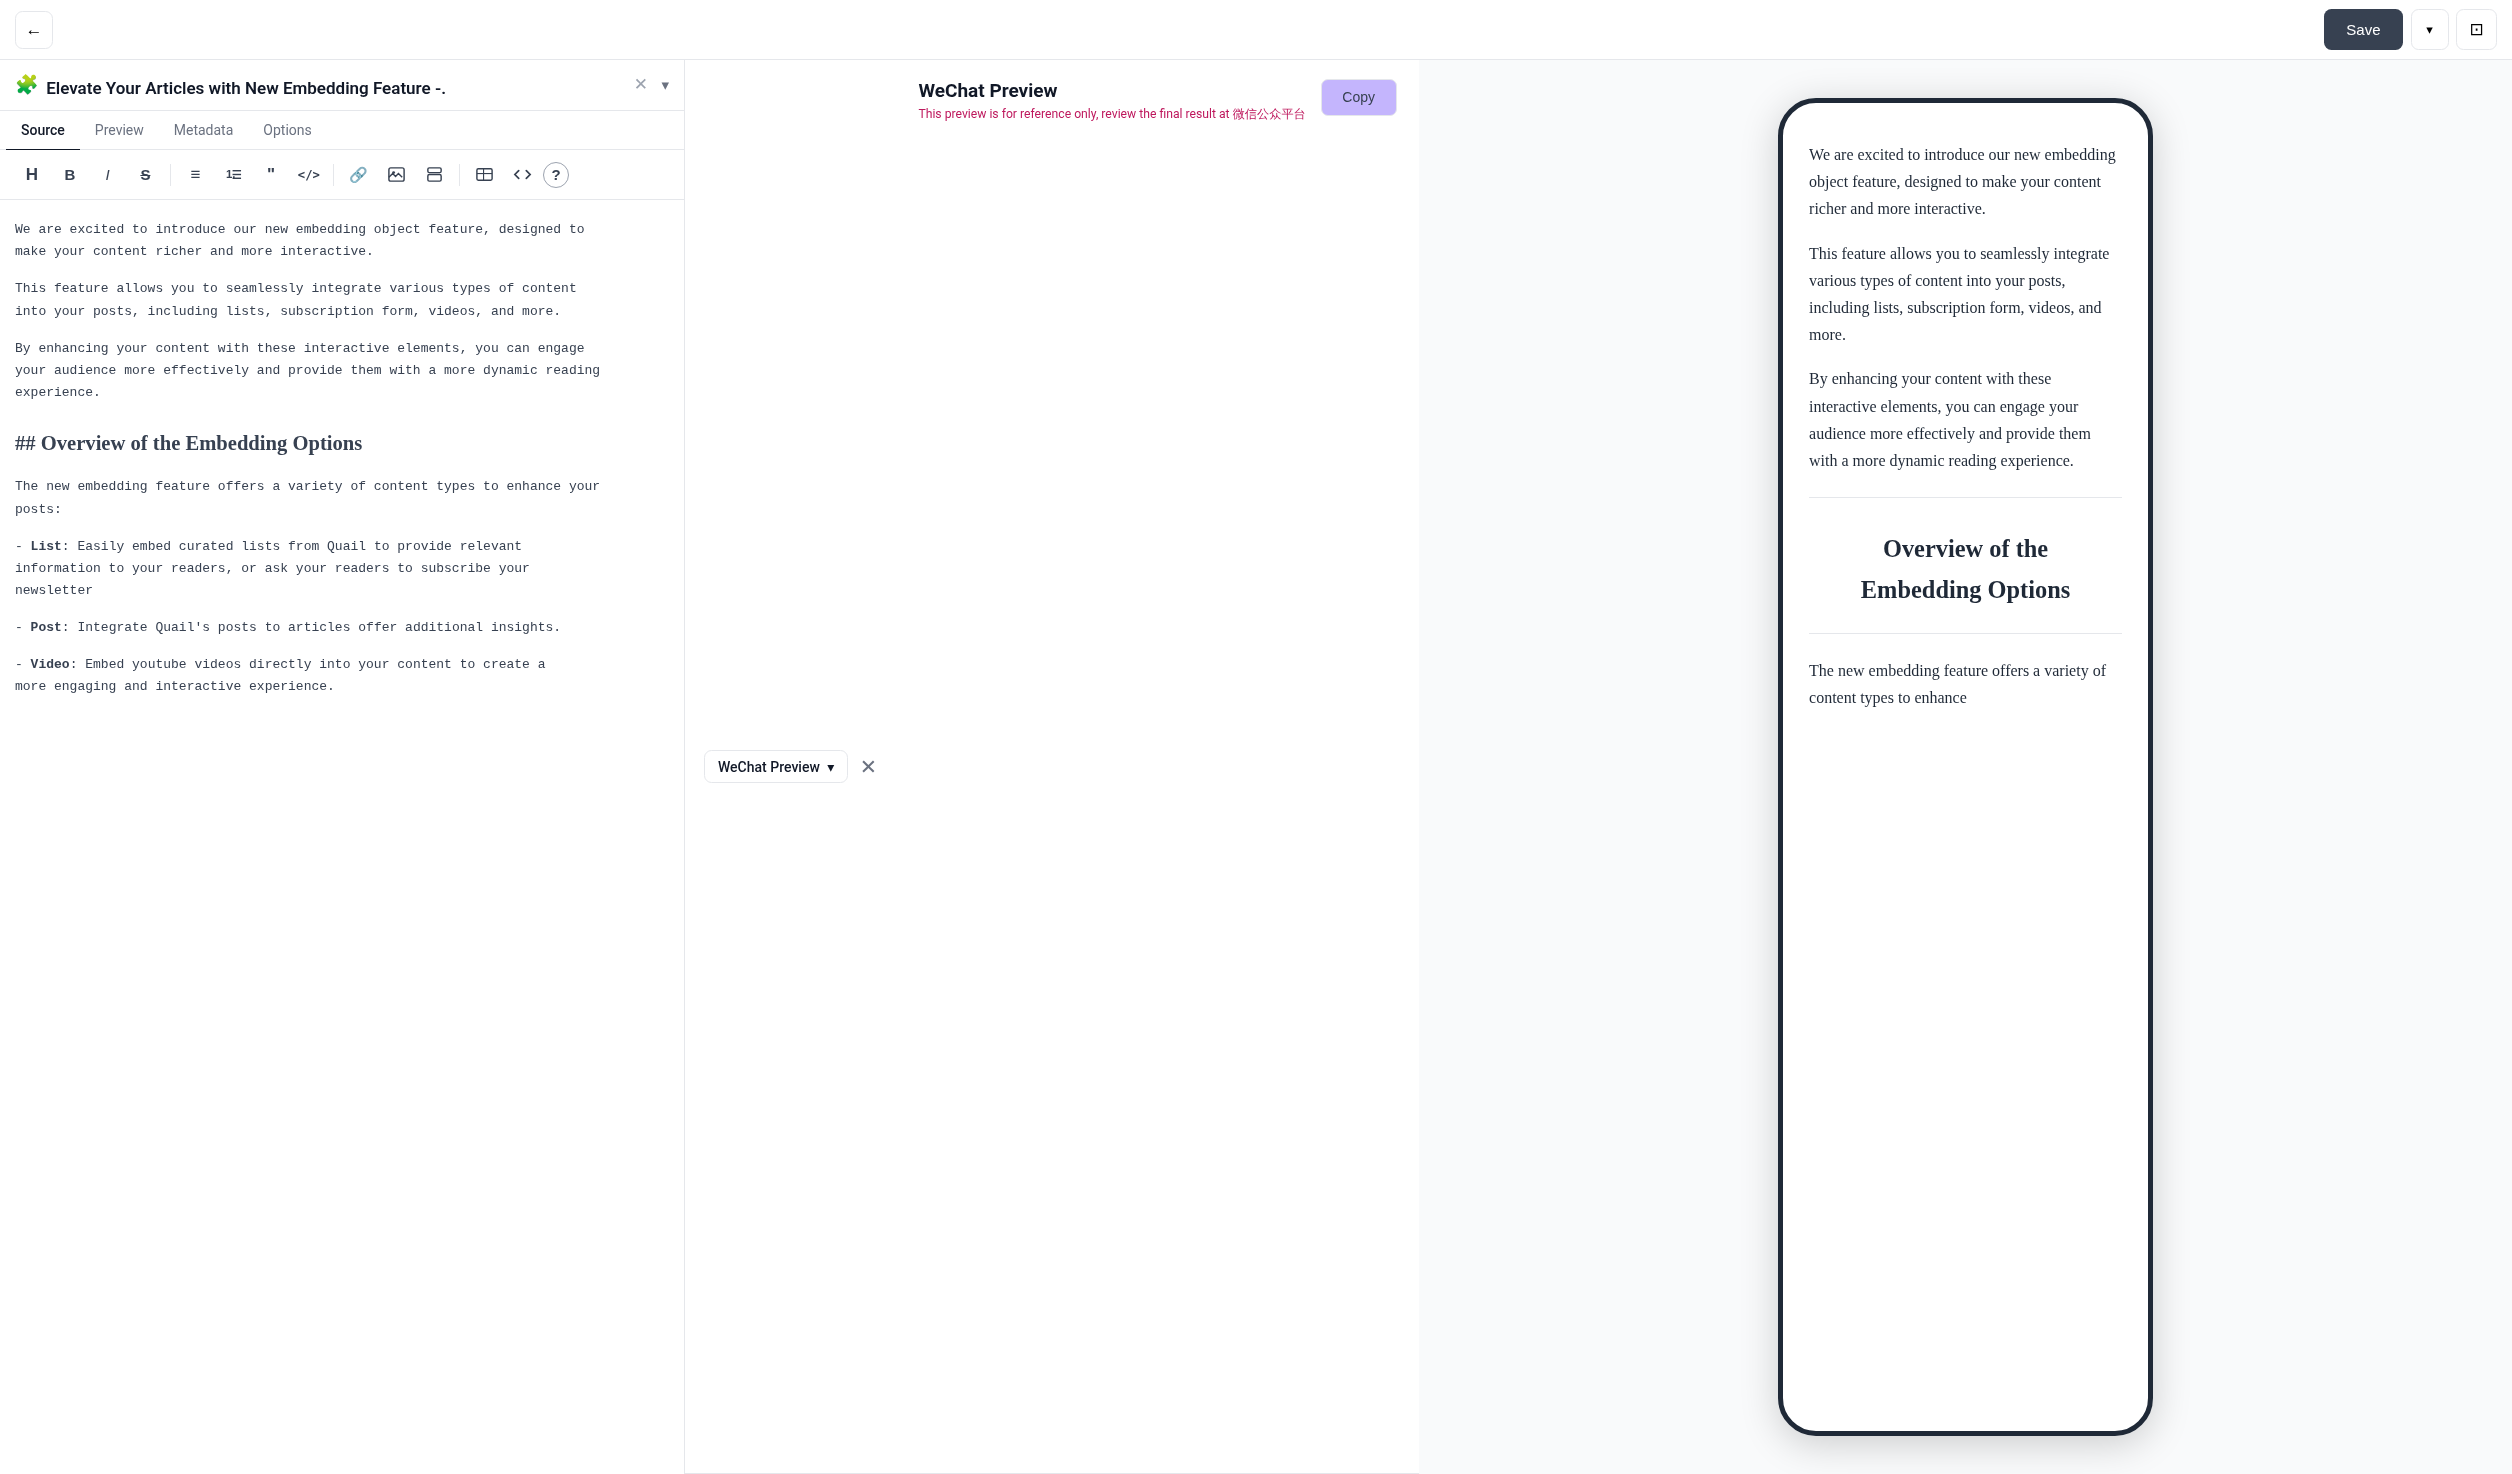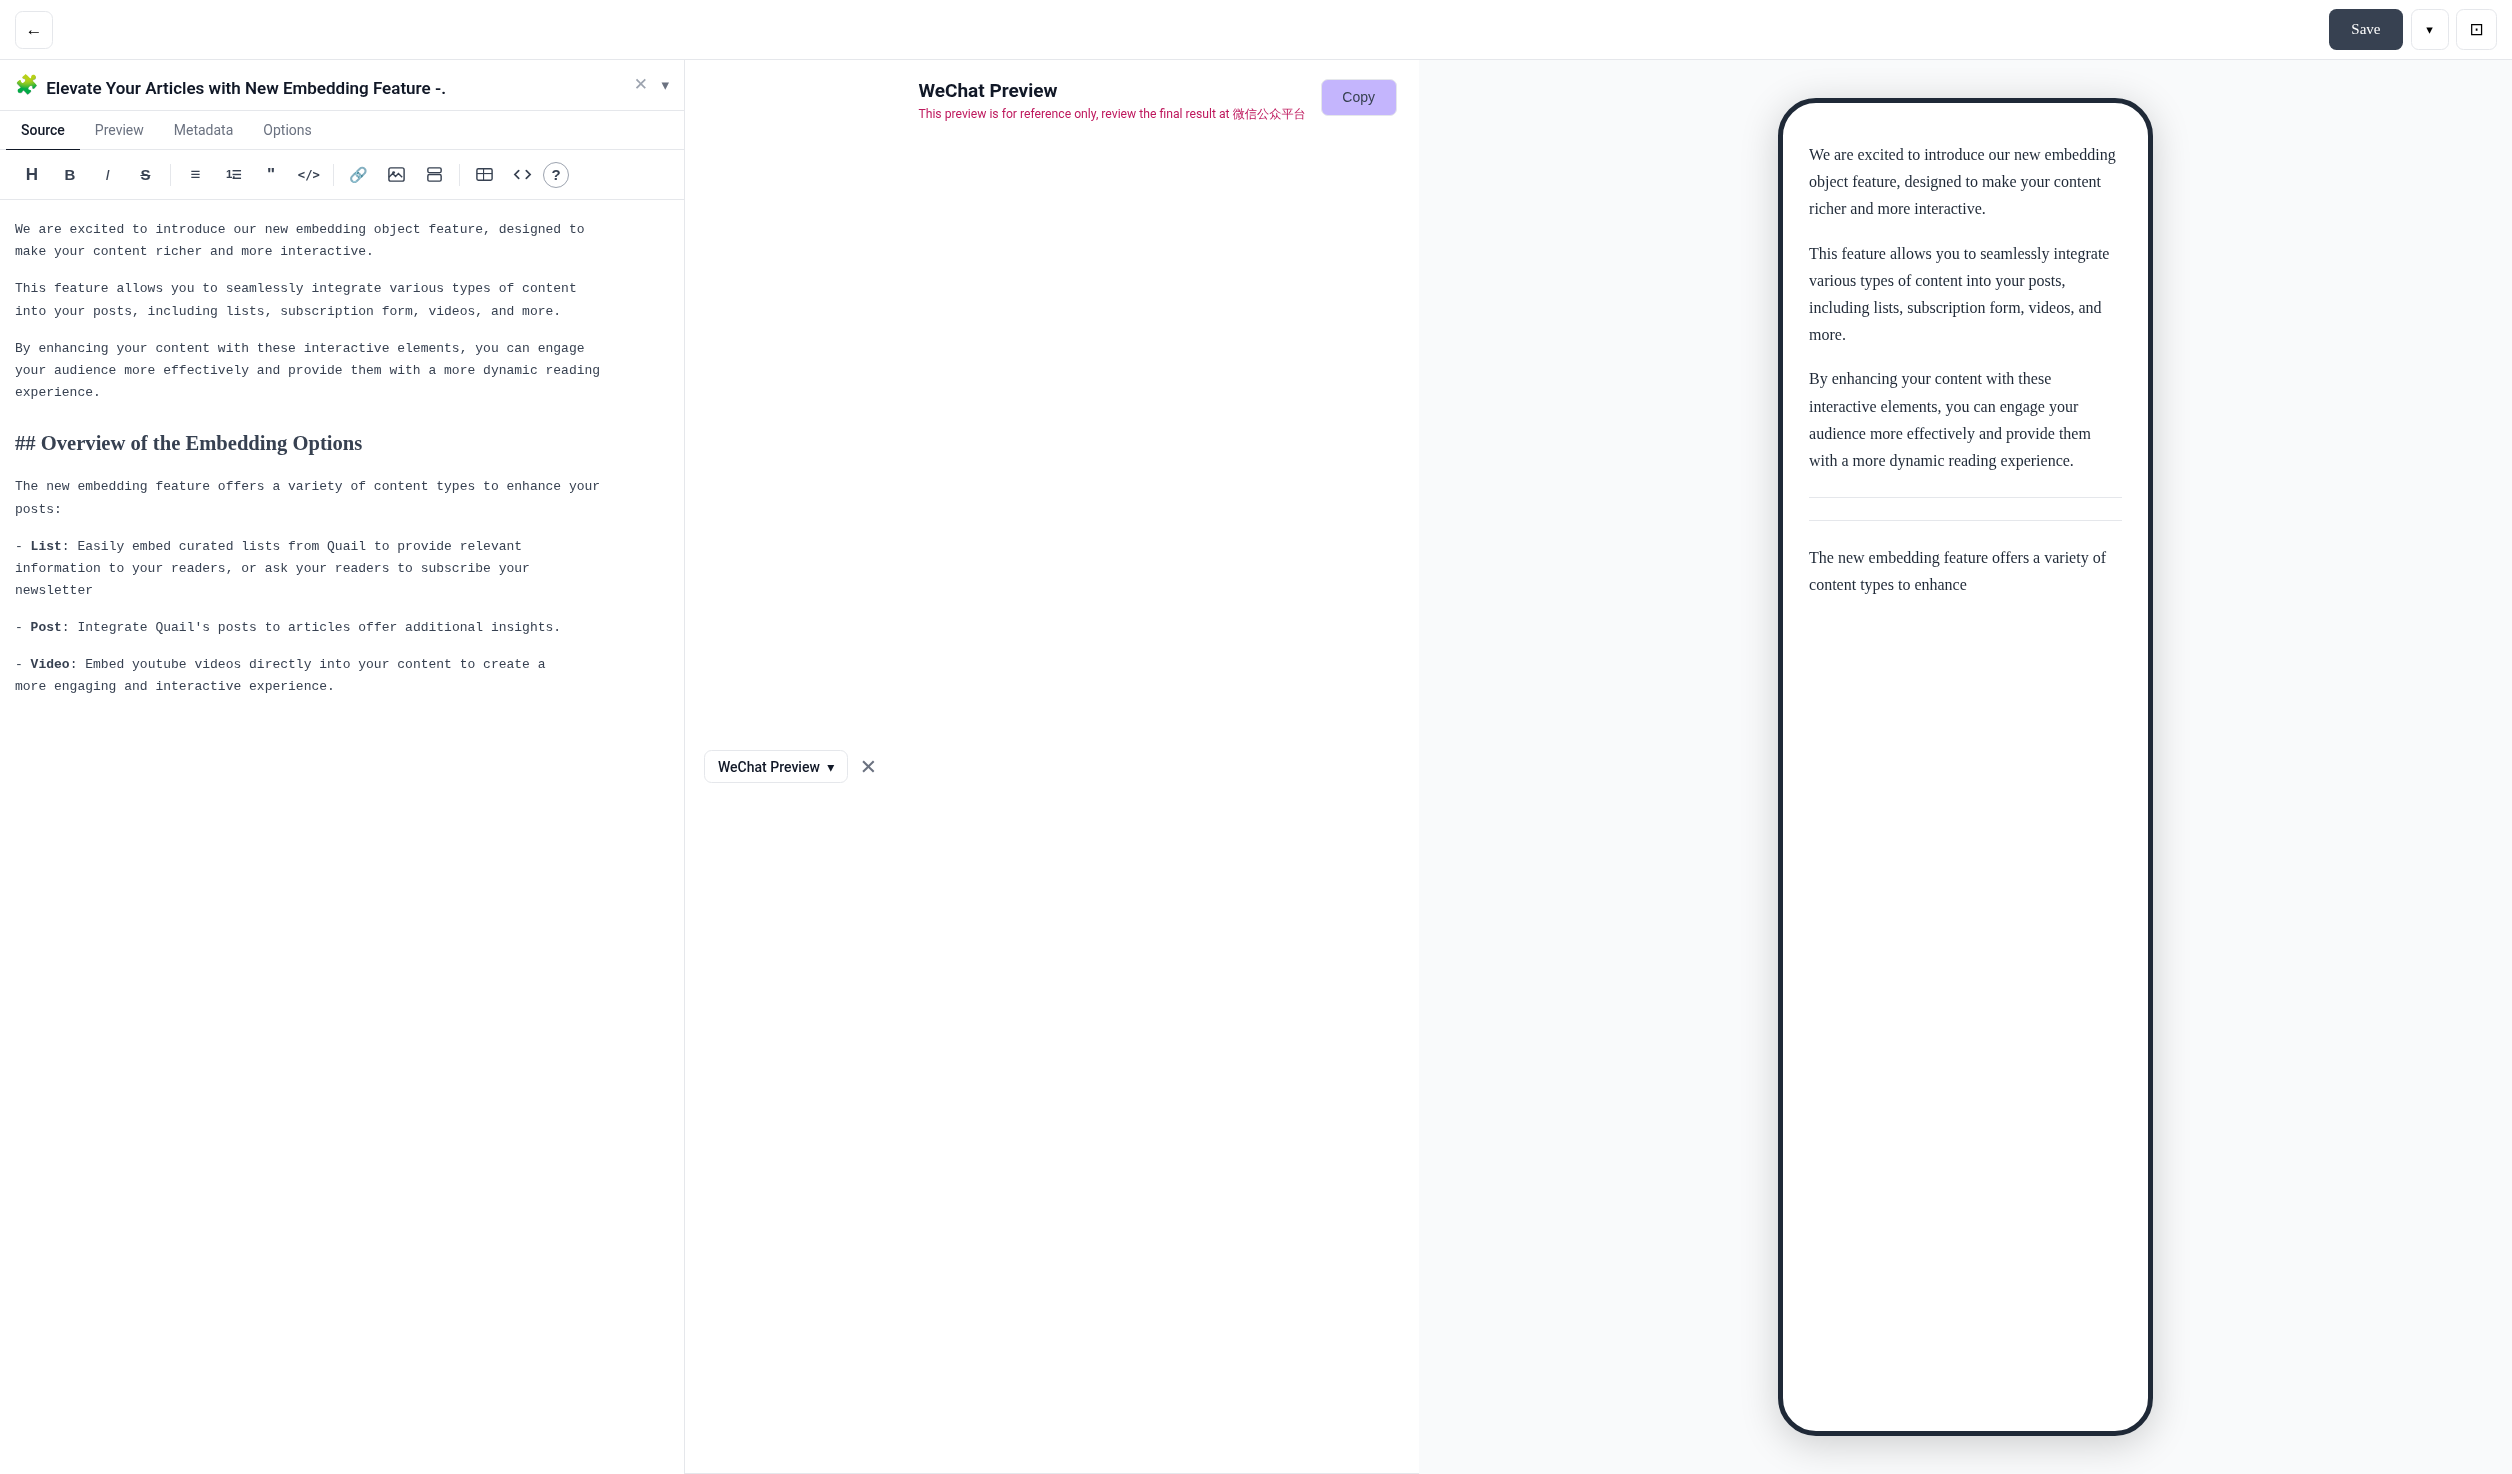--- a/index.html
+++ b/index.html
@@ -35,21 +35,20 @@
     .save-btn {
       background: #374151;
       color: #fff;
       border: none;
       border-radius: 7.5px;
       padding: 9.4px 22.5px;
       font-size: 15px;
       font-weight: 500;
       cursor: pointer;
       height: 41px;
-      font-family: Liberation Serif, serif;
     }
     .dropdown-btn {
       width: 38px; height: 41px;
       border: 0.9px solid #e5e7eb;
       border-radius: 7.5px;
       background: #fff;
       cursor: pointer;
       display: flex; align-items: center; justify-content: center;
       font-size: 13px;
     }
@@ -394,20 +393,21 @@
       <button class="copy-btn">Copy</button>
     </div>
 
     <div class="preview-content">
       <div class="phone-frame">
         <div class="phone-content">
           <p>We are excited to introduce our new embedding object feature, designed to make your content richer and more interactive.</p>
           <p>This feature allows you to seamlessly integrate various types of content into your posts, including lists, subscription form, videos, and more.</p>
           <p>By enhancing your content with these interactive elements, you can engage your audience more effectively and provide them with a more dynamic reading experience.</p>
           <hr class="phone-separator">
+          <div class="phone-section-title">Overview of the<br>Embedding Options</div>
           <hr class="phone-separator">
           <p>The new embedding feature offers a variety of content types to enhance</p>
         </div>
       </div>
     </div>
   </div>
 </div>
 
 
 </body></html>

